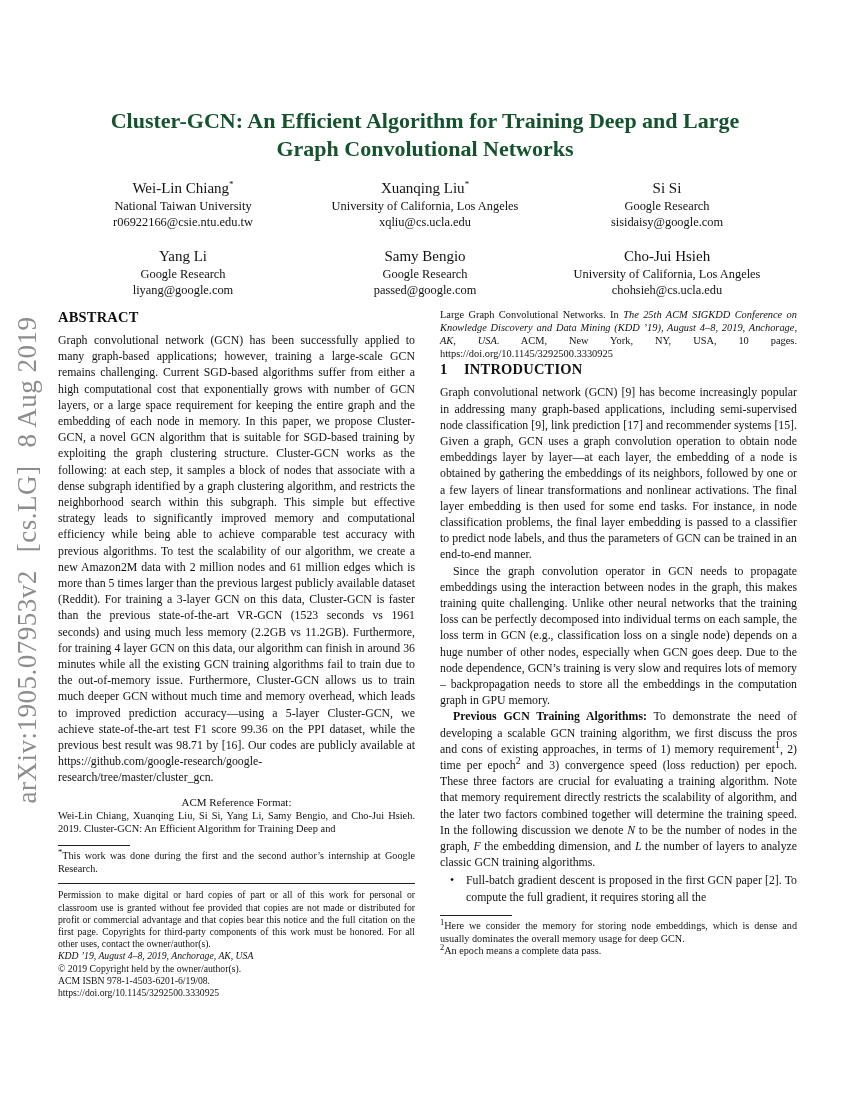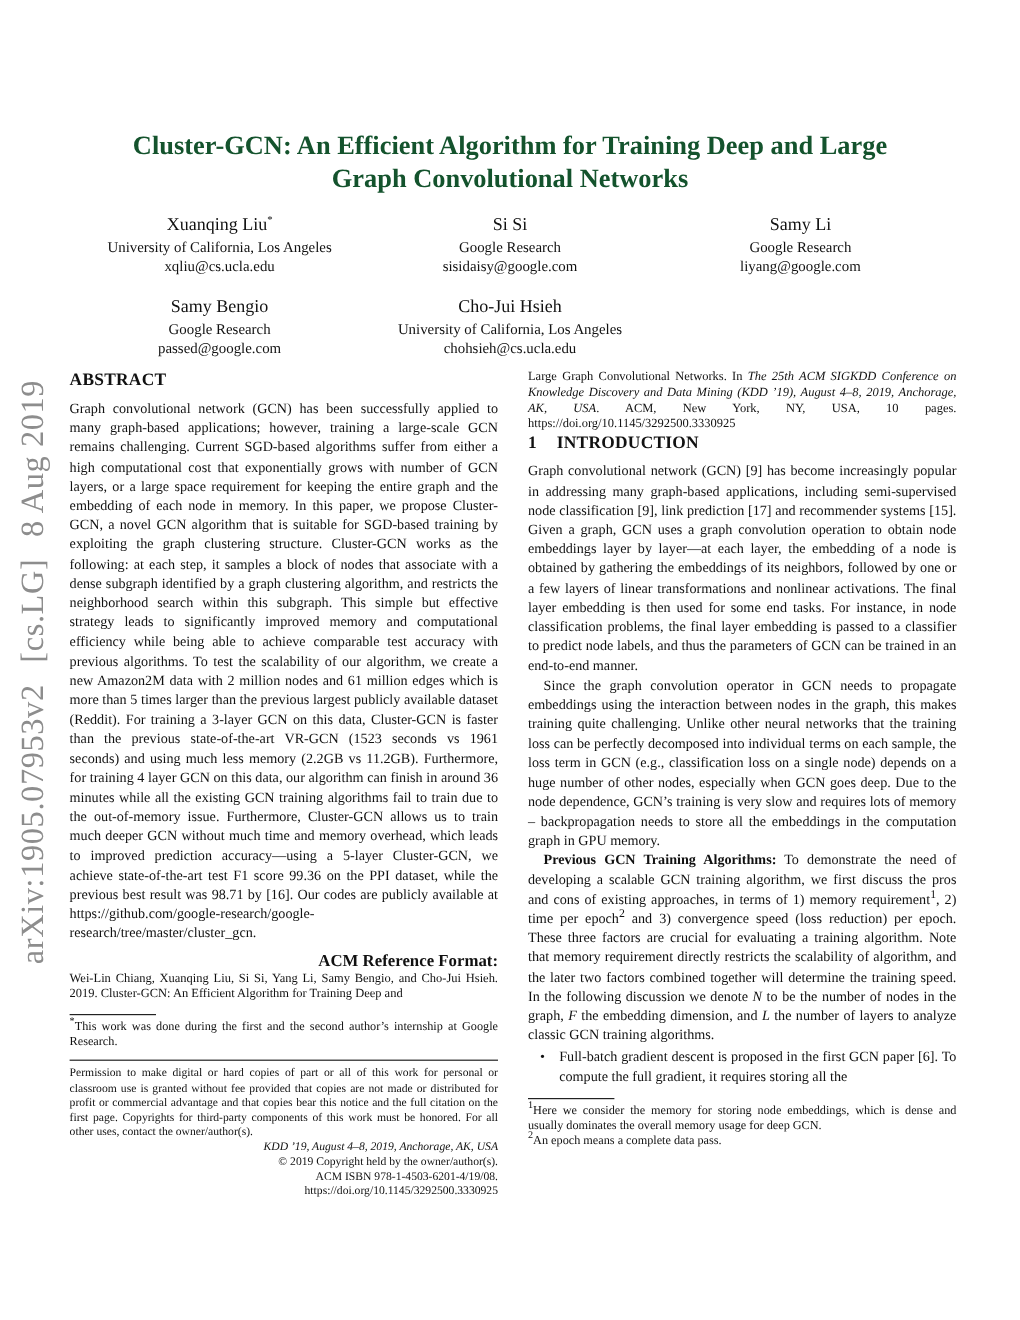--- a/index.html
+++ b/index.html
@@ -32,26 +32,26 @@
   .author .name sup{font-size:9px;}
   .author .affil,.author .email{font-size:12.4px;line-height:16px;}
   
   .col{position:absolute;top:308px;width:357px;font-size:11.8px;line-height:16.2px;text-align:justify;}
   .col-left{left:58px;}
   .col-right{left:440px;}
   h2.section{font-size:14.5px;line-height:18px;margin:0 0 6px 0;letter-spacing:0.2px;font-weight:bold;text-align:left;}
   .col p{margin:0;}
   p.indent{text-indent:13px;}
   .smallrefs{font-size:10.4px;line-height:13.1px;}
-  .acm-head{font-weight:bold;font-size:14px;line-height:14px;margin-top:9px !important;text-align:right;}
+  .acm-head{font-weight:normal;font-size:11px;line-height:14px;margin-top:9px !important;text-align:center;}
   .fnsep{width:72px;border:0;border-top:1px solid #222;margin:10px 0 4px 0;}
   .fulltrule{width:100%;border:0;border-top:1px solid #222;margin:8px 0 5px 0;}
   .footnote{font-size:10.2px;line-height:12.8px;}
   .permission{font-size:9.7px;line-height:12.2px;}
-  .permline{font-size:9.7px;line-height:12.2px;text-align:right;}
+  .permline{font-size:9.7px;line-height:12.2px;text-align:left;}
   .italic{font-style:italic;}
   .bold{font-weight:bold;}
   sup{line-height:0;}
   .intro-head{margin:14px 0 5px 0;}
   .intro-head .num{display:inline-block;width:24px;}
   .bullet-item{position:relative;padding-left:26px;margin-top:2px;}
   .bullet-item .glyph{position:absolute;left:10px;top:0;}
   .col-right .fn-block{margin-top:8px;}
 </style>
 </head>
@@ -60,31 +60,36 @@
 <div class="page">
 
   <div class="watermark">
     <span class="seg">arXiv:1905.07953v2</span><span class="seg">[cs.LG]</span><span class="seg">8 Aug 2019</span>
   </div>
 
   <div class="title">Cluster-GCN: An Efficient Algorithm for Training Deep and Large Graph Convolutional Networks</div>
 
   <div class="authors">
     <div class="author">
+      <div class="name"><span>Wei-Lin Chiang</span><sup>*</sup></div>
+      <div class="affil">National Taiwan University</div>
+      <div class="email">r06922166@csie.ntu.edu.tw</div>
+    </div>
+    <div class="author">
       <div class="name"><span>Xuanqing Liu</span><sup>*</sup></div>
       <div class="affil">University of California, Los Angeles</div>
       <div class="email">xqliu@cs.ucla.edu</div>
     </div>
     <div class="author">
       <div class="name"><span>Si Si</span><sup></sup></div>
       <div class="affil">Google Research</div>
       <div class="email">sisidaisy@google.com</div>
     </div>
     <div class="author">
-      <div class="name"><span>Samy Li</span><sup></sup></div>
+      <div class="name"><span>Yang Li</span><sup></sup></div>
       <div class="affil">Google Research</div>
       <div class="email">liyang@google.com</div>
     </div>
     <div class="author">
       <div class="name"><span>Samy Bengio</span><sup></sup></div>
       <div class="affil">Google Research</div>
       <div class="email">passed@google.com</div>
     </div>
     <div class="author">
       <div class="name"><span>Cho-Jui Hsieh</span><sup></sup></div>
@@ -100,36 +105,36 @@
     <p class="acm-head">ACM Reference Format:</p>
     <p class="smallrefs">Wei-Lin Chiang, Xuanqing Liu, Si Si, Yang Li, Samy Bengio, and Cho-Jui Hsieh. 2019. Cluster-GCN: An Efficient Algorithm for Training Deep and</p>
 
     <hr class="fnsep">
     <p class="footnote"><sup>*</sup><span>This work was done during the first and the second author’s internship at Google Research.</span></p>
 
     <hr class="fulltrule">
     <p class="permission">Permission to make digital or hard copies of part or all of this work for personal or classroom use is granted without fee provided that copies are not made or distributed for profit or commercial advantage and that copies bear this notice and the full citation on the first page. Copyrights for third-party components of this work must be honored. For all other uses, contact the owner/author(s).</p>
     <p class="permline italic">KDD ’19, August 4–8, 2019, Anchorage, AK, USA</p>
     <p class="permline">© 2019 Copyright held by the owner/author(s).</p>
-    <p class="permline">ACM ISBN 978-1-4503-6201-4/19/08.</p>
+    <p class="permline">ACM ISBN 978-1-4503-6201-6/19/08.</p>
     <p class="permline">https://doi.org/10.1145/3292500.3330925</p>
   </div>
 
   <div class="col col-right">
     <p class="smallrefs"><span>Large Graph Convolutional Networks. In </span><span class="italic">The 25th ACM SIGKDD Conference on Knowledge Discovery and Data Mining (KDD ’19), August 4–8, 2019, Anchorage, AK, USA</span><span>. ACM, New York, NY, USA, 10 pages. https://doi.org/10.1145/3292500.3330925</span></p>
 
     <h2 class="section intro-head"><span class="num">1</span><span>INTRODUCTION</span></h2>
 
     <p>Graph convolutional network (GCN) [9] has become increasingly popular in addressing many graph-based applications, including semi-supervised node classification [9], link prediction [17] and recommender systems [15]. Given a graph, GCN uses a graph convolution operation to obtain node embeddings layer by layer—at each layer, the embedding of a node is obtained by gathering the embeddings of its neighbors, followed by one or a few layers of linear transformations and nonlinear activations. The final layer embedding is then used for some end tasks. For instance, in node classification problems, the final layer embedding is passed to a classifier to predict node labels, and thus the parameters of GCN can be trained in an end-to-end manner.</p>
     <p class="indent">Since the graph convolution operator in GCN needs to propagate embeddings using the interaction between nodes in the graph, this makes training quite challenging. Unlike other neural networks that the training loss can be perfectly decomposed into individual terms on each sample, the loss term in GCN (e.g., classification loss on a single node) depends on a huge number of other nodes, especially when GCN goes deep. Due to the node dependence, GCN’s training is very slow and requires lots of memory – backpropagation needs to store all the embeddings in the computation graph in GPU memory.</p>
     <p class="indent"><span class="bold">Previous GCN Training Algorithms:</span><span> To demonstrate the need of developing a scalable GCN training algorithm, we first discuss the pros and cons of existing approaches, in terms of 1) memory requirement</span><sup>1</sup><span>, 2) time per epoch</span><sup>2</sup><span> and 3) convergence speed (loss reduction) per epoch. These three factors are crucial for evaluating a training algorithm. Note that memory requirement directly restricts the scalability of algorithm, and the later two factors combined together will determine the training speed. In the following discussion we denote </span><span class="italic">N</span><span> to be the number of nodes in the graph, </span><span class="italic">F</span><span> the embedding dimension, and </span><span class="italic">L</span><span> the number of layers to analyze classic GCN training algorithms.</span></p>
 
     <div class="bullet-item">
       <span class="glyph">•</span>
-      <p>Full-batch gradient descent is proposed in the first GCN paper [6]. To compute the full gradient, it requires storing all the</p>
+      <p>Full-batch gradient descent is proposed in the first GCN paper [2]. To compute the full gradient, it requires storing all the</p>
     </div>
 
     <div class="fn-block">
       <hr class="fnsep">
       <p class="footnote"><sup>1</sup><span>Here we consider the memory for storing node embeddings, which is dense and usually dominates the overall memory usage for deep GCN.</span></p>
       <p class="footnote"><sup>2</sup><span>An epoch means a complete data pass.</span></p>
     </div>
   </div>
 
 </div>

